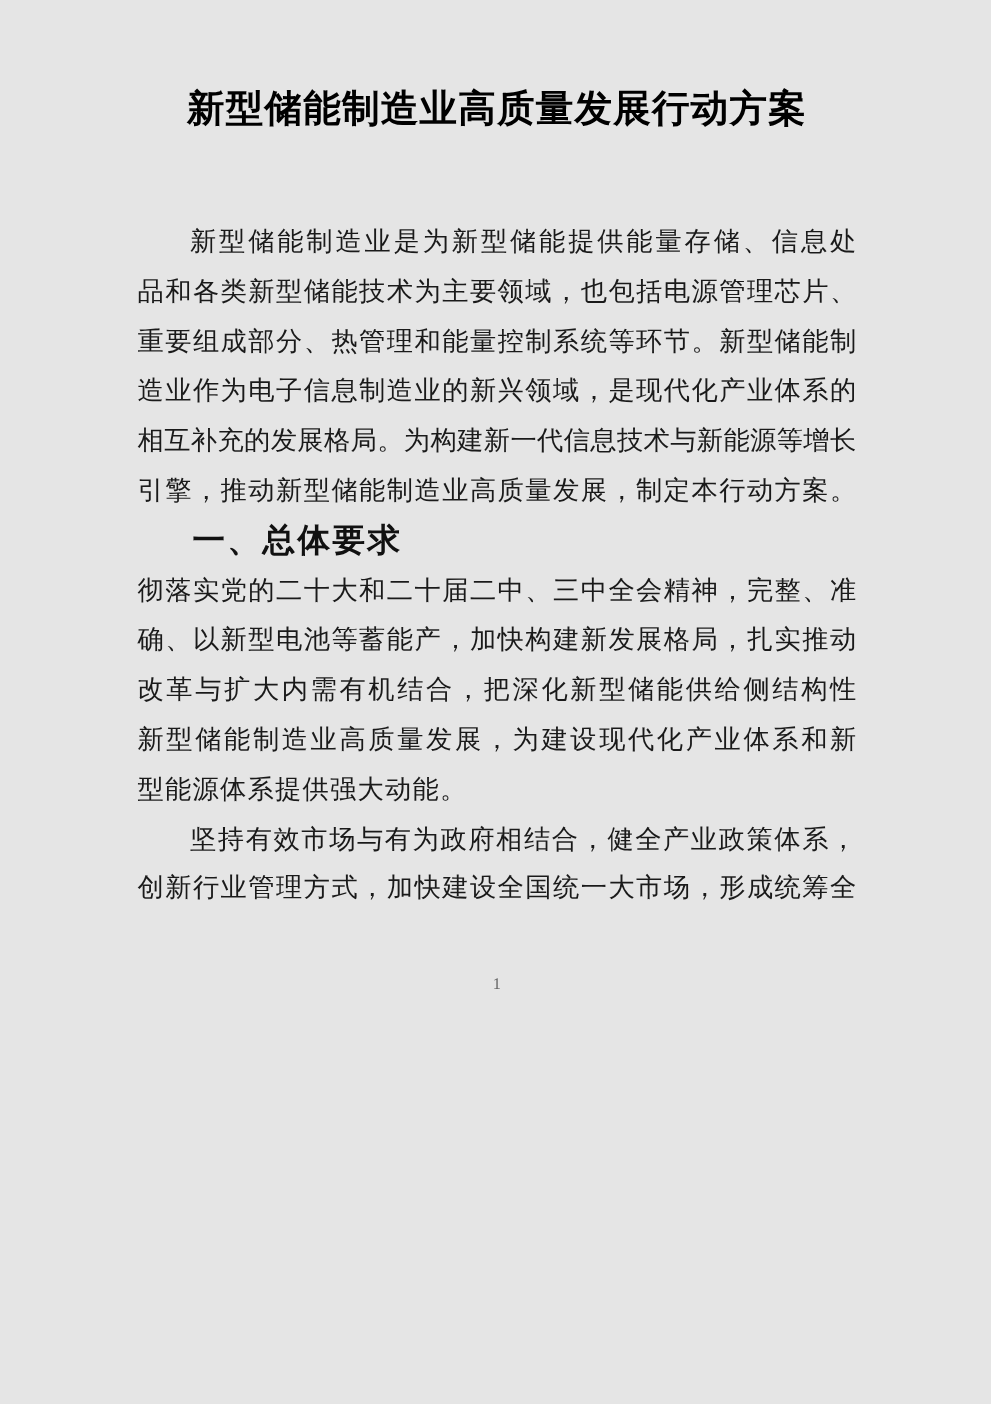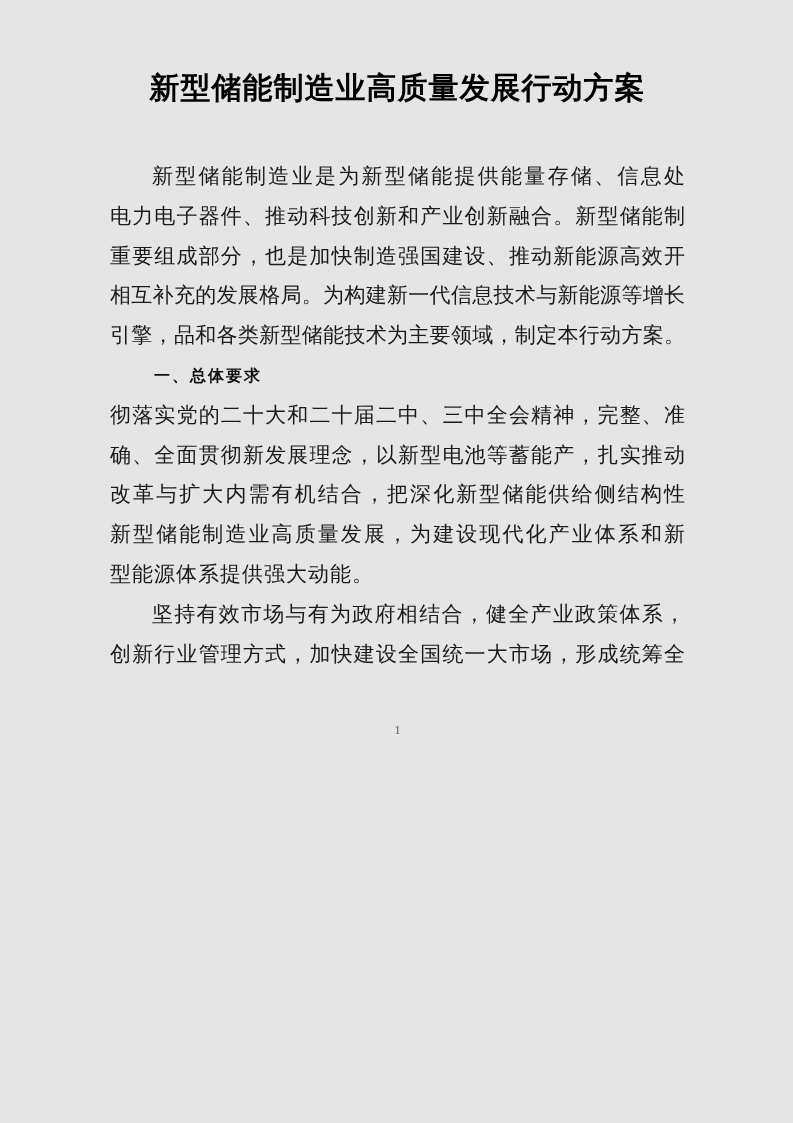--- a/index.html
+++ b/index.html
@@ -23,42 +23,42 @@
     text-align: center;
     font-family: "Liberation Serif", "DejaVu Serif", serif;
     font-weight: bold;
     font-size: 30px;
     line-height: 42px;
     color: #000000;
     letter-spacing: 1px;
     white-space: nowrap;
   }
   .body-block {
-    margin-top: 48px;
+    margin-top: 65px;
   }
   .doc-line {
     height: 39.8px;
     line-height: 39.8px;
     font-size: 21px;
     letter-spacing: 1px;
     white-space: nowrap;
   }
   .doc-line.justify {
     text-align: justify;
     text-align-last: justify;
     white-space: normal;
     letter-spacing: 0;
   }
   .doc-line.indent {
     text-indent: 42px;
   }
   .doc-line.heading {
     font-family: "Liberation Sans", "DejaVu Sans", sans-serif;
     font-weight: bold;
-    font-size: 16px;
+    font-size: 26px;
     letter-spacing: 2px;
     padding-left: 44px;
     color: #111111;
   }
   .page-number {
     margin-top: 46px;
     text-align: center;
     font-size: 13px;
     line-height: 20px;
     color: #666666;
@@ -68,29 +68,30 @@
 </head>
 <body>
 
 <div class="page">
 
   <div class="doc-title">新型储能制造业高质量发展行动方案</div>
 
   <div class="body-block">
 
     <div class="doc-line justify indent">新型储能制造业是为新型储能提供能量存储、信息处</div>
-    <div class="doc-line justify">电力电子器件、推动科技创新和产业创新融合。新型储能制</div>
-    <div class="doc-line justify">重要组成部分，也是加快制造强国建设、推动新能源高效开</div>
+    <div class="doc-line justify">品和各类新型储能技术为主要领域，也包括电源管理芯片、</div>
+    <div class="doc-line justify">重要组成部分、热管理和能量控制系统等环节。新型储能制</div>
+    <div class="doc-line justify">造业作为电子信息制造业的新兴领域，是现代化产业体系的</div>
     <div class="doc-line justify">相互补充的发展格局。为构建新一代信息技术与新能源等增长</div>
-    <div class="doc-line justify">引擎，品和各类新型储能技术为主要领域，制定本行动方案。</div>
+    <div class="doc-line justify">引擎，推动新型储能制造业高质量发展，制定本行动方案。</div>
 
     <div class="doc-line heading">一、总体要求</div>
 
     <div class="doc-line justify">彻落实党的二十大和二十届二中、三中全会精神，完整、准</div>
-    <div class="doc-line justify">确、全面贯彻新发展理念，以新型电池等蓄能产，扎实推动</div>
+    <div class="doc-line justify">确、以新型电池等蓄能产，加快构建新发展格局，扎实推动</div>
     <div class="doc-line justify">改革与扩大内需有机结合，把深化新型储能供给侧结构性</div>
     <div class="doc-line justify">新型储能制造业高质量发展，为建设现代化产业体系和新</div>
     <div class="doc-line">型能源体系提供强大动能。</div>
 
     <div class="doc-line justify indent">坚持有效市场与有为政府相结合，健全产业政策体系，</div>
     <div class="doc-line justify">创新行业管理方式，加快建设全国统一大市场，形成统筹全</div>
 
   </div>
 
   <div class="page-number">1</div>

